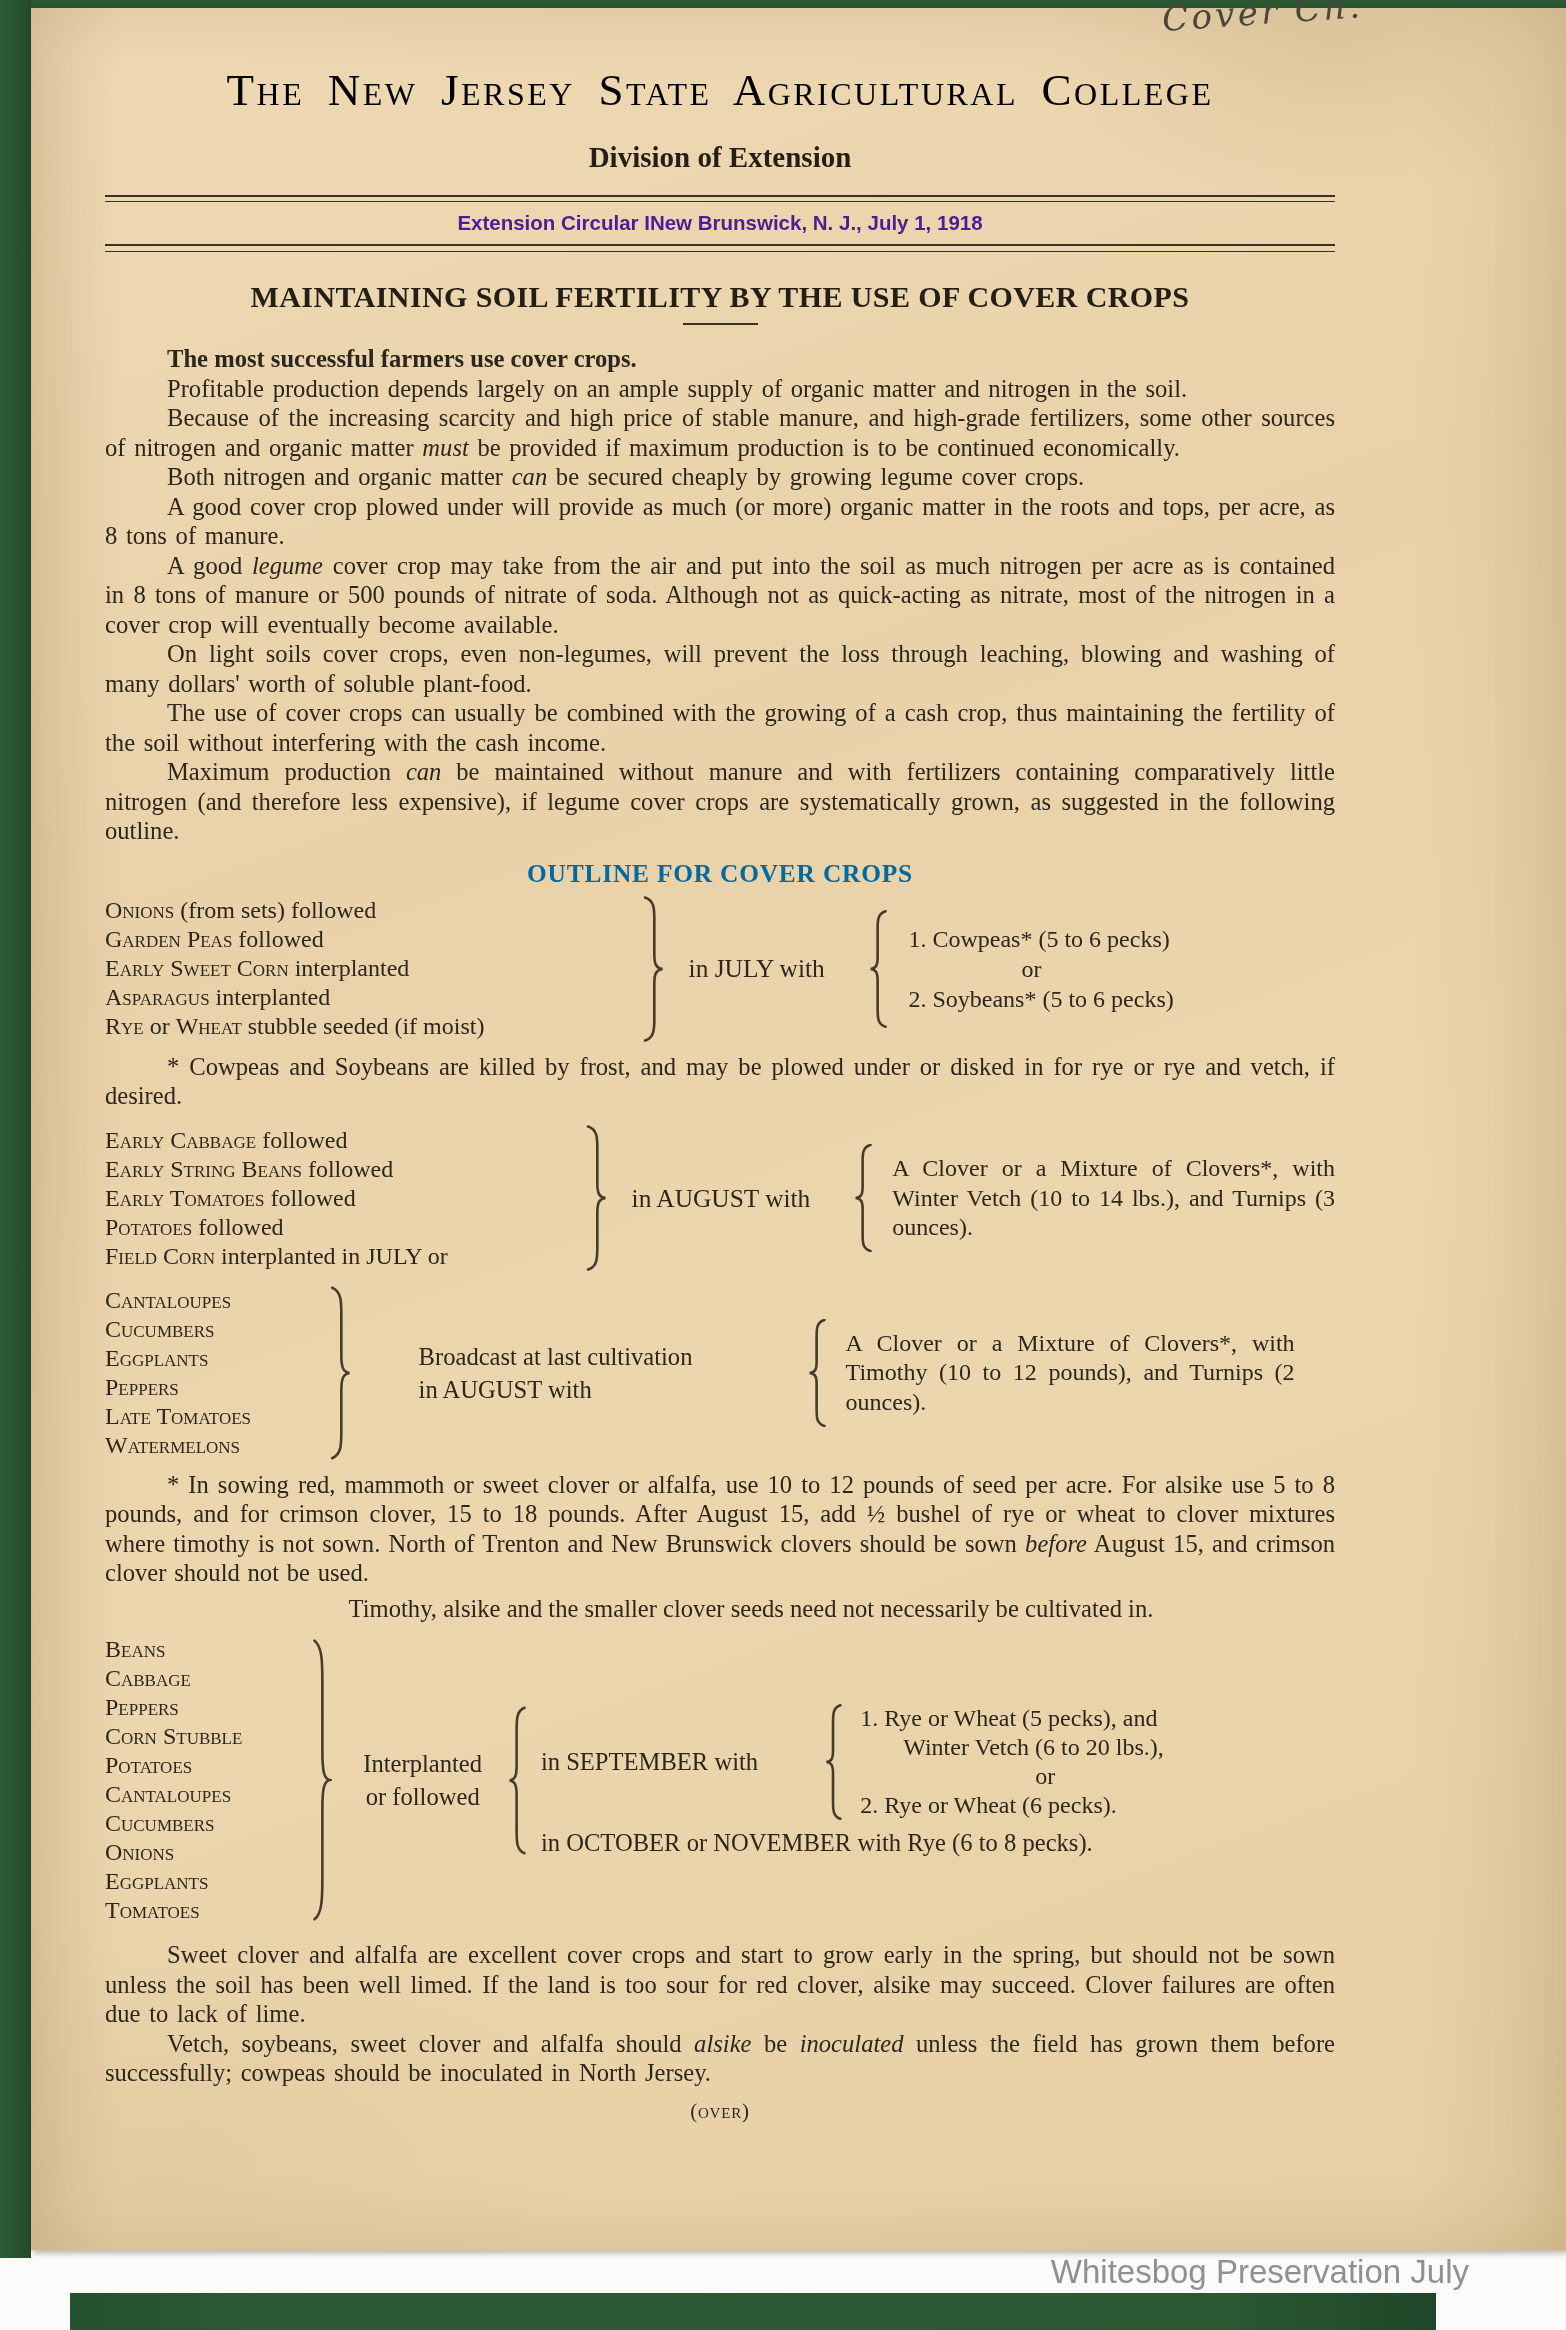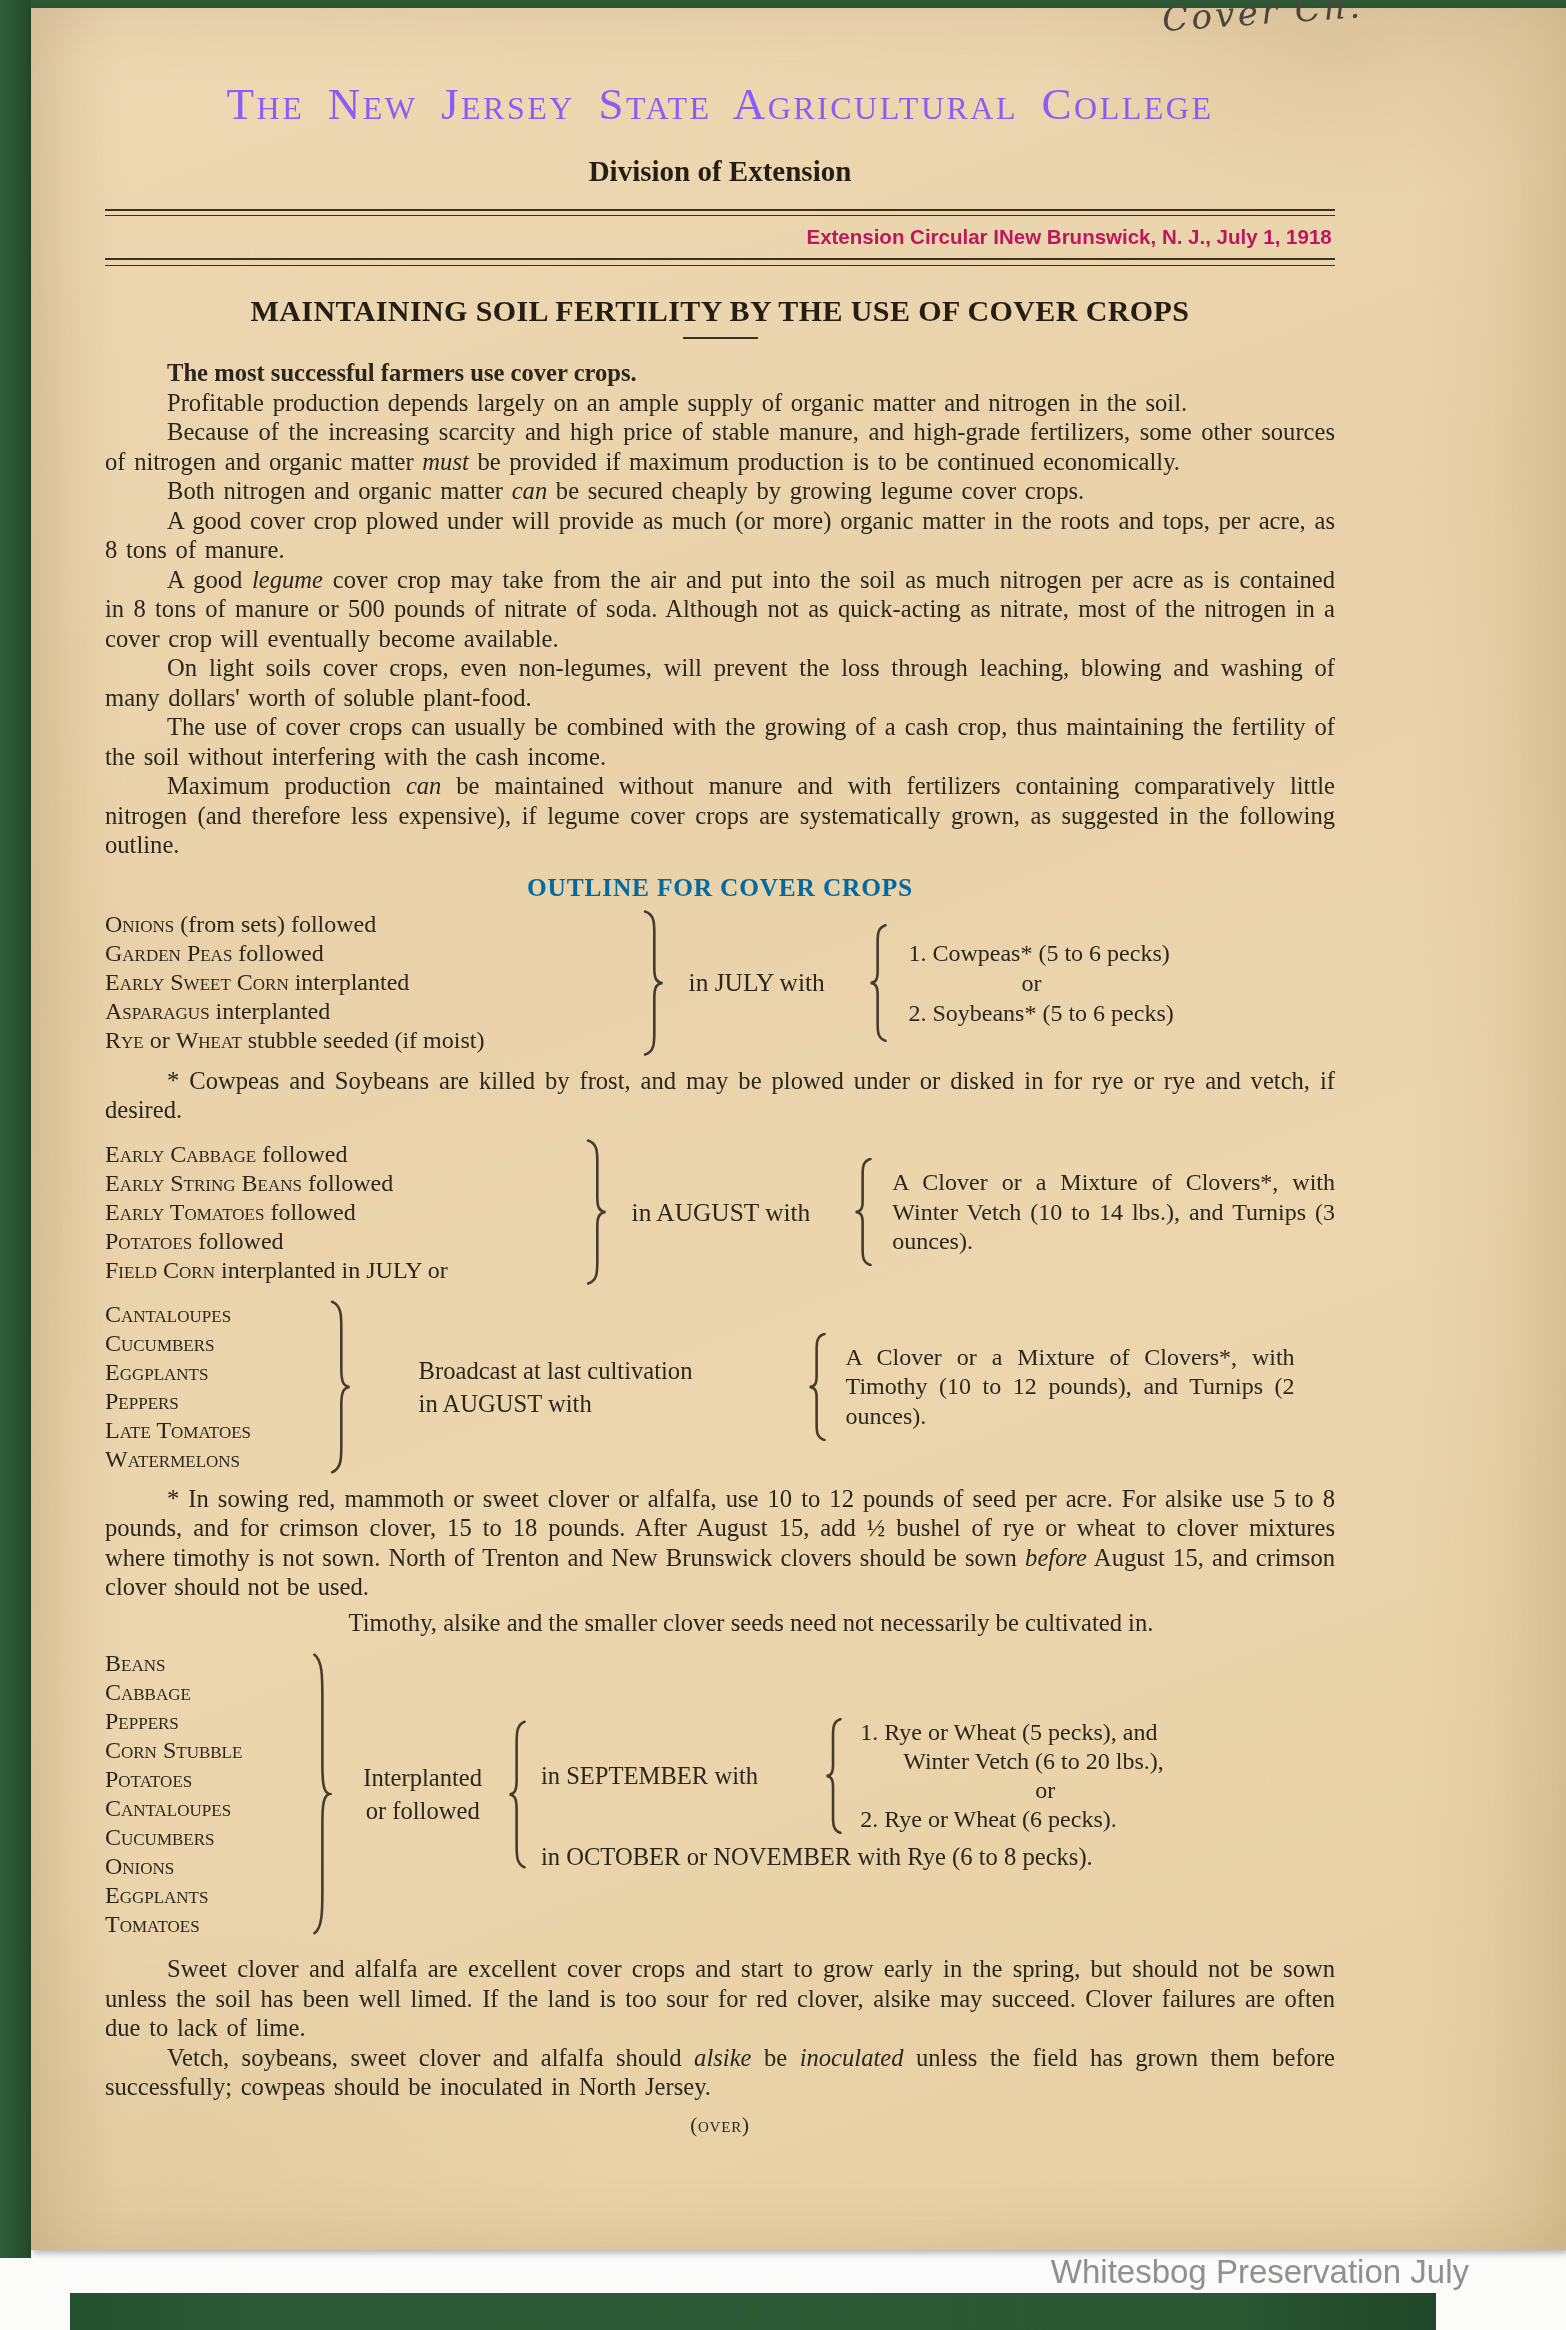--- a/index.html
+++ b/index.html
@@ -24,27 +24,27 @@
   .handwriting{position:absolute;top:-8.2px;right:203px;font-family:"DejaVu Serif",serif;font-style:italic;
                font-size:34px;letter-spacing:3.3px;color:#4a463e;transform:rotate(-4deg);white-space:nowrap;}
 
   .watermark{position:absolute;top:2253px;right:97px;font-family:"Liberation Sans",sans-serif;
              font-size:33px;color:#8f9092;}
 
   
   .content{position:absolute;left:105px;top:47px;width:1230px;}
 
   .college{text-align:center;font-variant:small-caps;font-size:45px;letter-spacing:2.5px;word-spacing:9.8px;
-           color:#8b5cf6;margin-top:31px;}
+           color:#000000;margin-top:17px;}
   .division{text-align:center;font-weight:bold;font-size:29px;margin-top:24.6px;color:#241e15;}
   .mast-rule{height:4.9px;border-top:2px solid #39321f;border-bottom:1.6px solid #39321f;}
   .mast-rule.top{margin-top:21px;}
-  .mast-row{display:flex;justify-content:flex-end;align-items:center;
+  .mast-row{display:flex;justify-content:center;align-items:center;
             font-family:"Liberation Sans",sans-serif;font-weight:bold;font-size:20.5px;
-            padding:8.2px 3.3px 9.8px;color:#be185d;}
+            padding:8.2px 3.3px 9.8px;color:#4c1d95;}
   .doc-title{margin:28px 0 0;text-align:center;font-size:30px;font-weight:bold;letter-spacing:0.4px;color:#241e15;}
   .title-underline{width:75px;border-bottom:2px solid #39321f;margin:8.2px auto 0;}
 
   .lead{margin:19.7px 0 0;text-indent:62px;font-weight:bold;font-size:24.6px;line-height:29.5px;}
   .para{margin:0;text-indent:62px;text-align:justify;font-size:24.6px;line-height:29.5px;word-spacing:2.5px;}
   .it{font-style:italic;}
   .sc{font-variant:small-caps;}
 
   .outline-heading{margin:13px 0 0;text-align:center;font-size:25.4px;font-weight:bold;letter-spacing:0.8px;color:#0369a1;}
 

